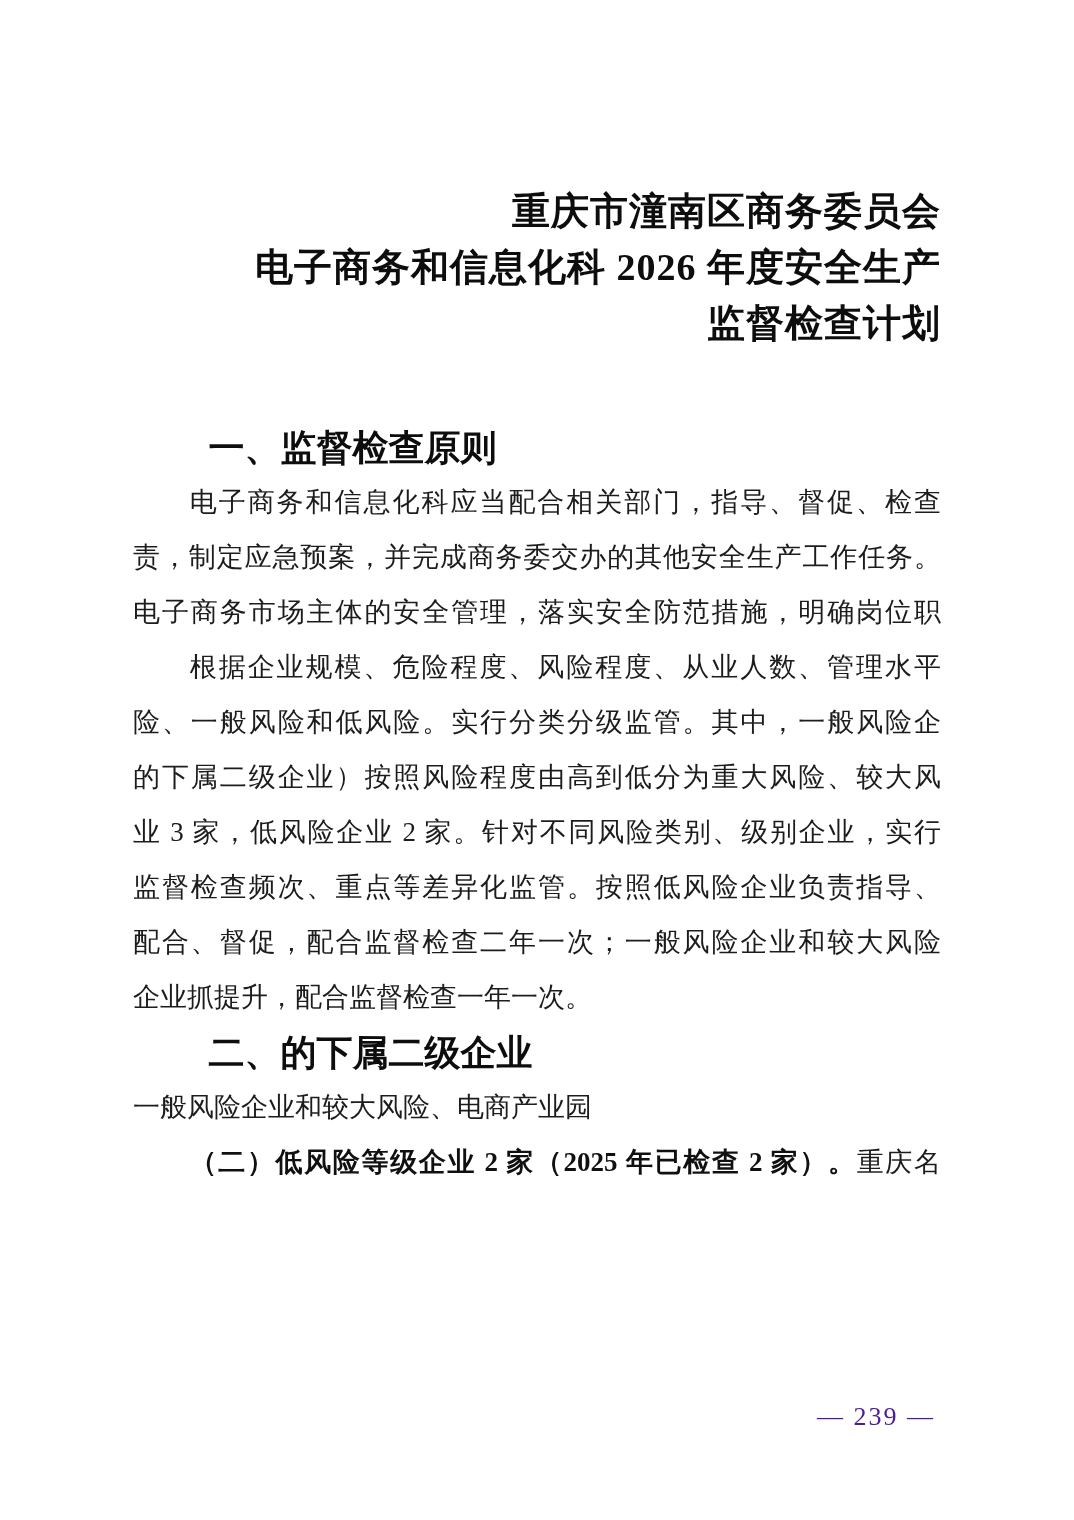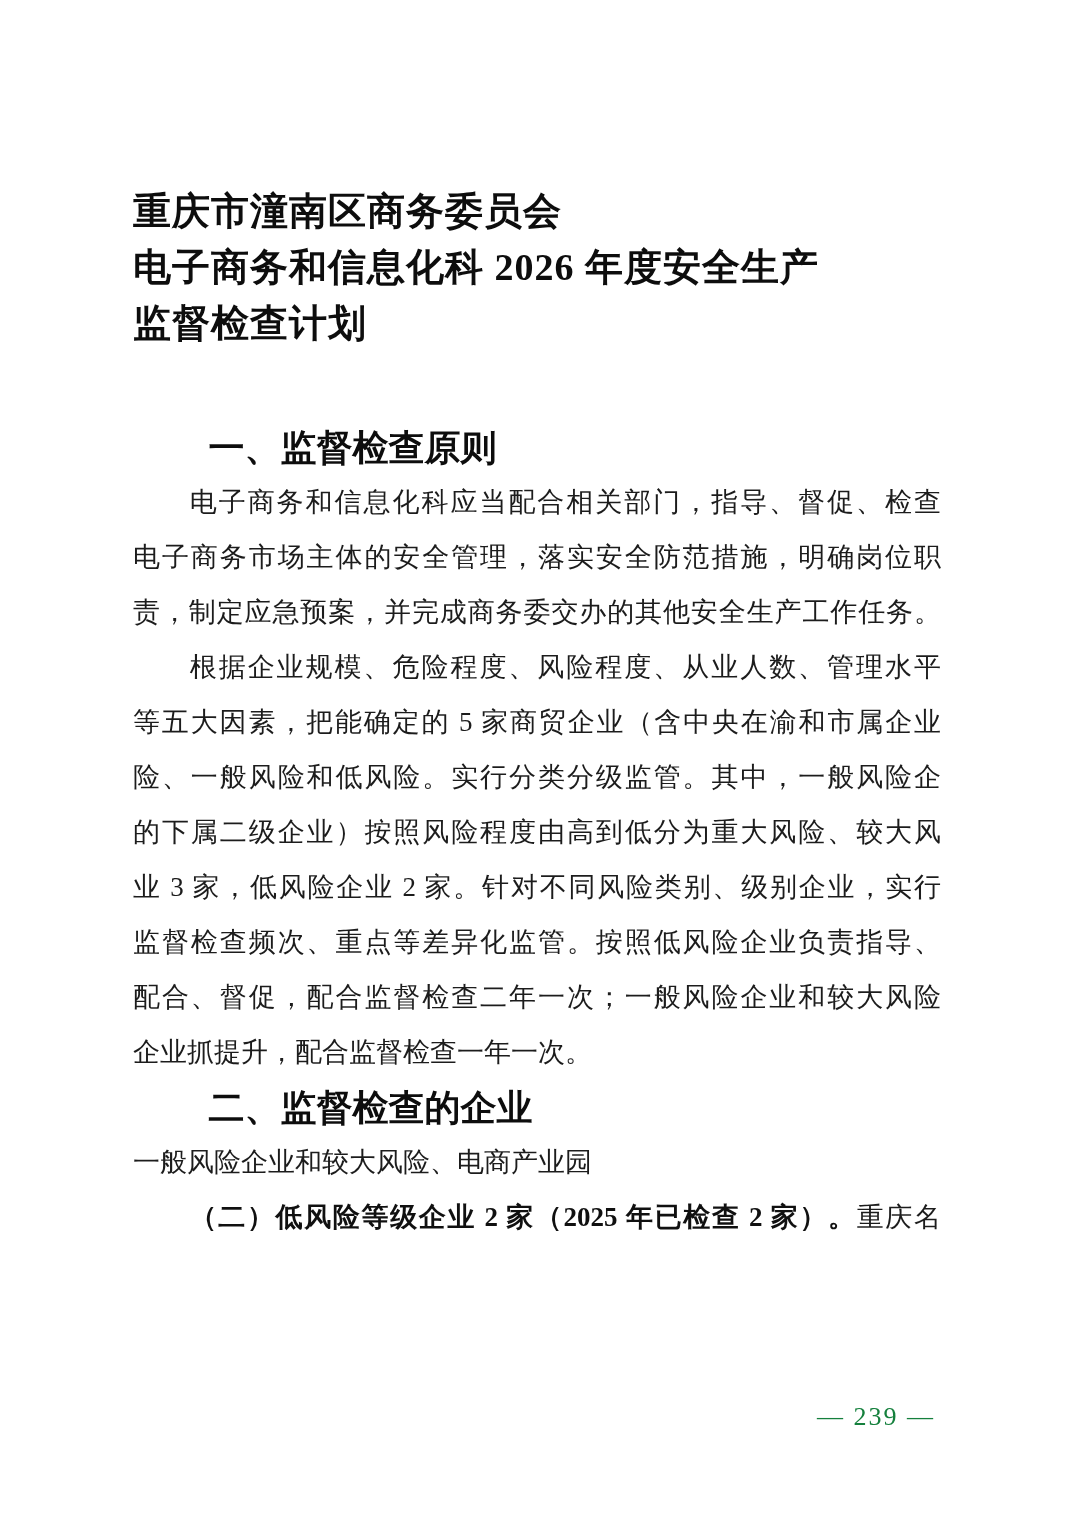--- a/index.html
+++ b/index.html
@@ -18,21 +18,21 @@
     position: absolute;
     left: 133px;
     top: 183px;
     width: 808px;
   }
   .title-line {
     font-family: "Liberation Serif", "DejaVu Serif", serif;
     font-weight: bold;
     font-size: 38px;
     line-height: 56px;
-    text-align: left;
+    text-align: right;
     letter-spacing: 1px;
     color: #0d0d0d;
   }
   .body-block { margin-top: 69px; }
   .bline {
     height: 55px;
     line-height: 55px;
     font-size: 27px;
     text-align: justify;
     color: #1c1c1c;
@@ -51,54 +51,53 @@
     text-indent: 2.1em;
   }
   .lead { font-weight: bold; color: #101010; }
   .page-number {
     position: absolute;
     top: 1400px;
     right: 139px;
     font-size: 26px;
     line-height: 34px;
     letter-spacing: 2px;
-    color: #15803d;
+    color: #4c1d95;
     font-family: "Liberation Serif", "DejaVu Serif", serif;
   }
 </style>
 </head>
 <body>
 
 <div class="page">
   <div class="content">
 
     <div>
       <div class="title-line">重庆市潼南区商务委员会</div>
       <div class="title-line">电子商务和信息化科 2026 年度安全生产</div>
       <div class="title-line">监督检查计划</div>
     </div>
 
     <div class="body-block">
 
       <div class="bline heading">一、监督检查原则</div>
 
       <div class="bline fill indent">电子商务和信息化科应当配合相关部门，指导、督促、检查</div>
+      <div class="bline fill">责，制定应急预案，并完成商务委交办的其他安全生产工作任务。</div>
       <div class="bline fill">电子商务市场主体的安全管理，落实安全防范措施，明确岗位职</div>
-      <div class="bline fill">责，制定应急预案，并完成商务委交办的其他安全生产工作任务。</div>
 
       <div class="bline fill indent">根据企业规模、危险程度、风险程度、从业人数、管理水平</div>
-      <div class="bline fill">等五大因素，把能确定的 5 家商贸企业（含中央在渝和市属企业</div>
       <div class="bline fill">险、一般风险和低风险。实行分类分级监管。其中，一般风险企</div>
       <div class="bline fill">的下属二级企业）按照风险程度由高到低分为重大风险、较大风</div>
       <div class="bline fill">业 3 家，低风险企业 2 家。针对不同风险类别、级别企业，实行</div>
       <div class="bline fill">监督检查频次、重点等差异化监管。按照低风险企业负责指导、</div>
       <div class="bline fill">配合、督促，配合监督检查二年一次；一般风险企业和较大风险</div>
       <div class="bline end">企业抓提升，配合监督检查一年一次。</div>
 
-      <div class="bline heading">二、监督检查的企业</div>
+      <div class="bline heading">二、的下属二级企业</div>
 
       <div class="bline end">一般风险企业和较大风险、电商产业园</div>
 
       <div class="bline fill indent"><span class="lead">（二）低风险等级企业 2 家（2025 年已检查 2 家）。</span><span>重庆名</span></div>
 
     </div>
   </div>
 
   <div class="page-number">— 239 —</div>
 </div>

